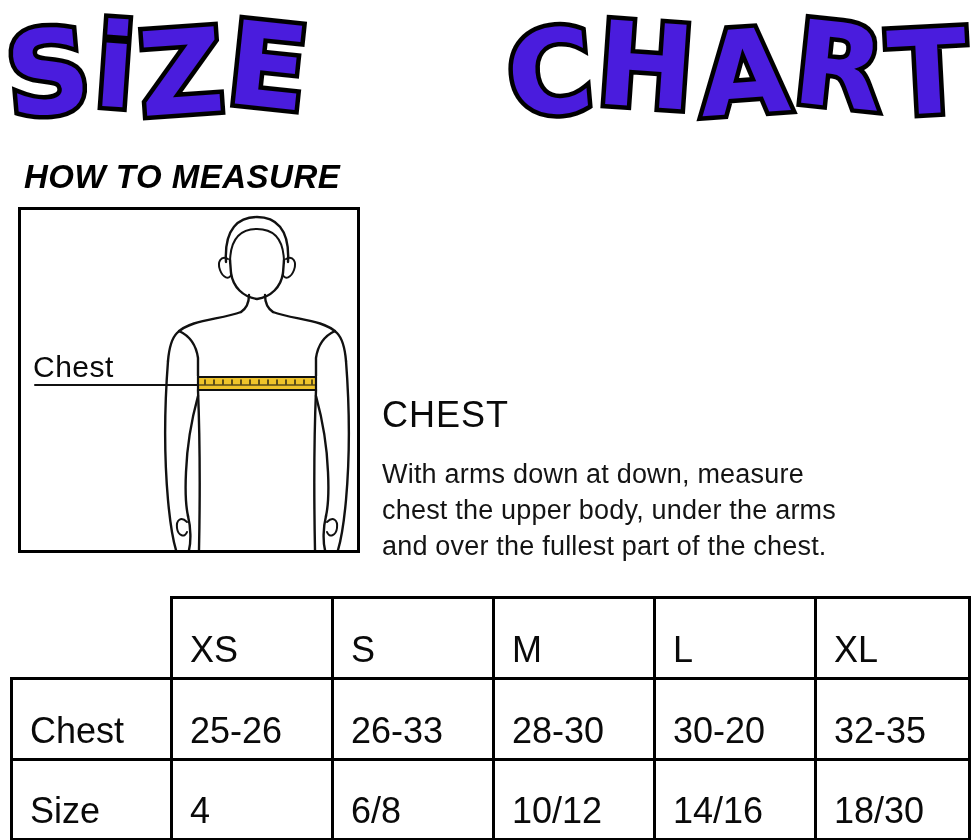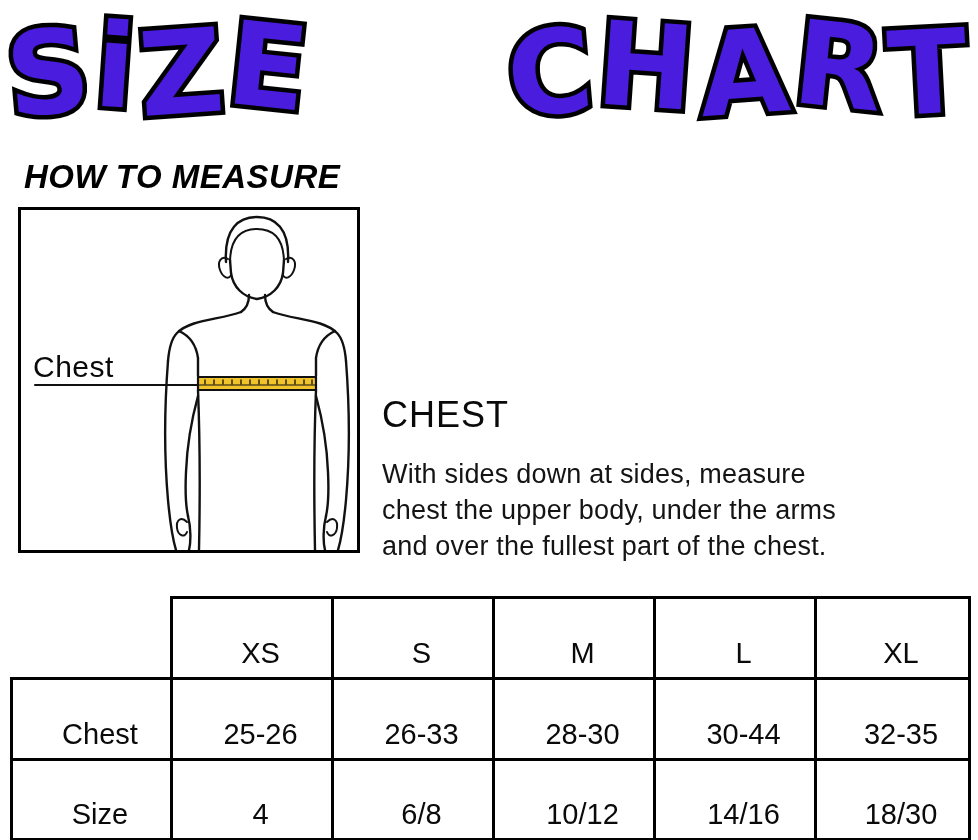--- a/index.html
+++ b/index.html
@@ -41,22 +41,22 @@
   }
   .instruction-line{
     font-size:27px;line-height:36px;color:#141414;letter-spacing:0.2px;
   }
   
   .size-table{
     position:absolute;left:10px;top:596px;
     border-collapse:collapse;table-layout:fixed;width:958px;
   }
   .size-table td,.size-table th{
-    border:3px solid #000;vertical-align:bottom;text-align:center;
-    padding:0 0 9px 17px;font-weight:400;font-size:29px;color:#0a0a0a;
+    border:3px solid #000;vertical-align:bottom;text-align:left;
+    padding:0 0 9px 17px;font-weight:400;font-size:36px;color:#0a0a0a;
     height:81px;box-sizing:border-box;line-height:1;
   }
   .size-table .corner{border:none;background:transparent;}
   .size-table tr.last td,.size-table tr.last th{height:80px;}
 </style>
 </head>
 <body>
 
 <div class="canvas">
 
@@ -106,21 +106,21 @@
       <path stroke-width="1" d="M 177 175 L 295 175"></path>
       <path stroke-width="1.3" d="M184 170V174 M193 170V174 M202 170V174 M211 170V174 M220 170V174 M229 170V174 M238 170V174 M247 170V174 M256 170V174 M265 170V174 M274 170V174 M283 170V174 M291 170V174"></path>
 
       <path stroke-width="2" d="M 14 175 L 177 175"></path>
     </svg>
     <div class="chest-label">Chest</div>
   </div>
 
   <div class="instruction">
     <div class="instruction-heading">CHEST</div>
-    <div class="instruction-line">With sides down at sides, measure</div>
+    <div class="instruction-line">With arms down at down, measure</div>
     <div class="instruction-line">chest the upper body, under the arms</div>
     <div class="instruction-line">and over the fullest part of the chest.</div>
   </div>
 
   <table class="size-table">
     <colgroup>
       <col style="width:160px">
         <col style="width:161px">
         <col style="width:161px">
       <col style="width:161px">
@@ -134,21 +134,21 @@
       <th>S</th>
       <th>M</th>
       <th>L</th>
       <th>XL</th>
     </tr>
     <tr>
       <th>Chest</th>
       <td>25-26</td>
       <td>26-33</td>
       <td>28-30</td>
-      <td>30-44</td>
+      <td>30-20</td>
       <td>32-35</td>
     </tr>
     <tr class="last">
       <th>Size</th>
       <td>4</td>
       <td>6/8</td>
       <td>10/12</td>
       <td>14/16</td>
       <td>18/30</td>
     </tr>

